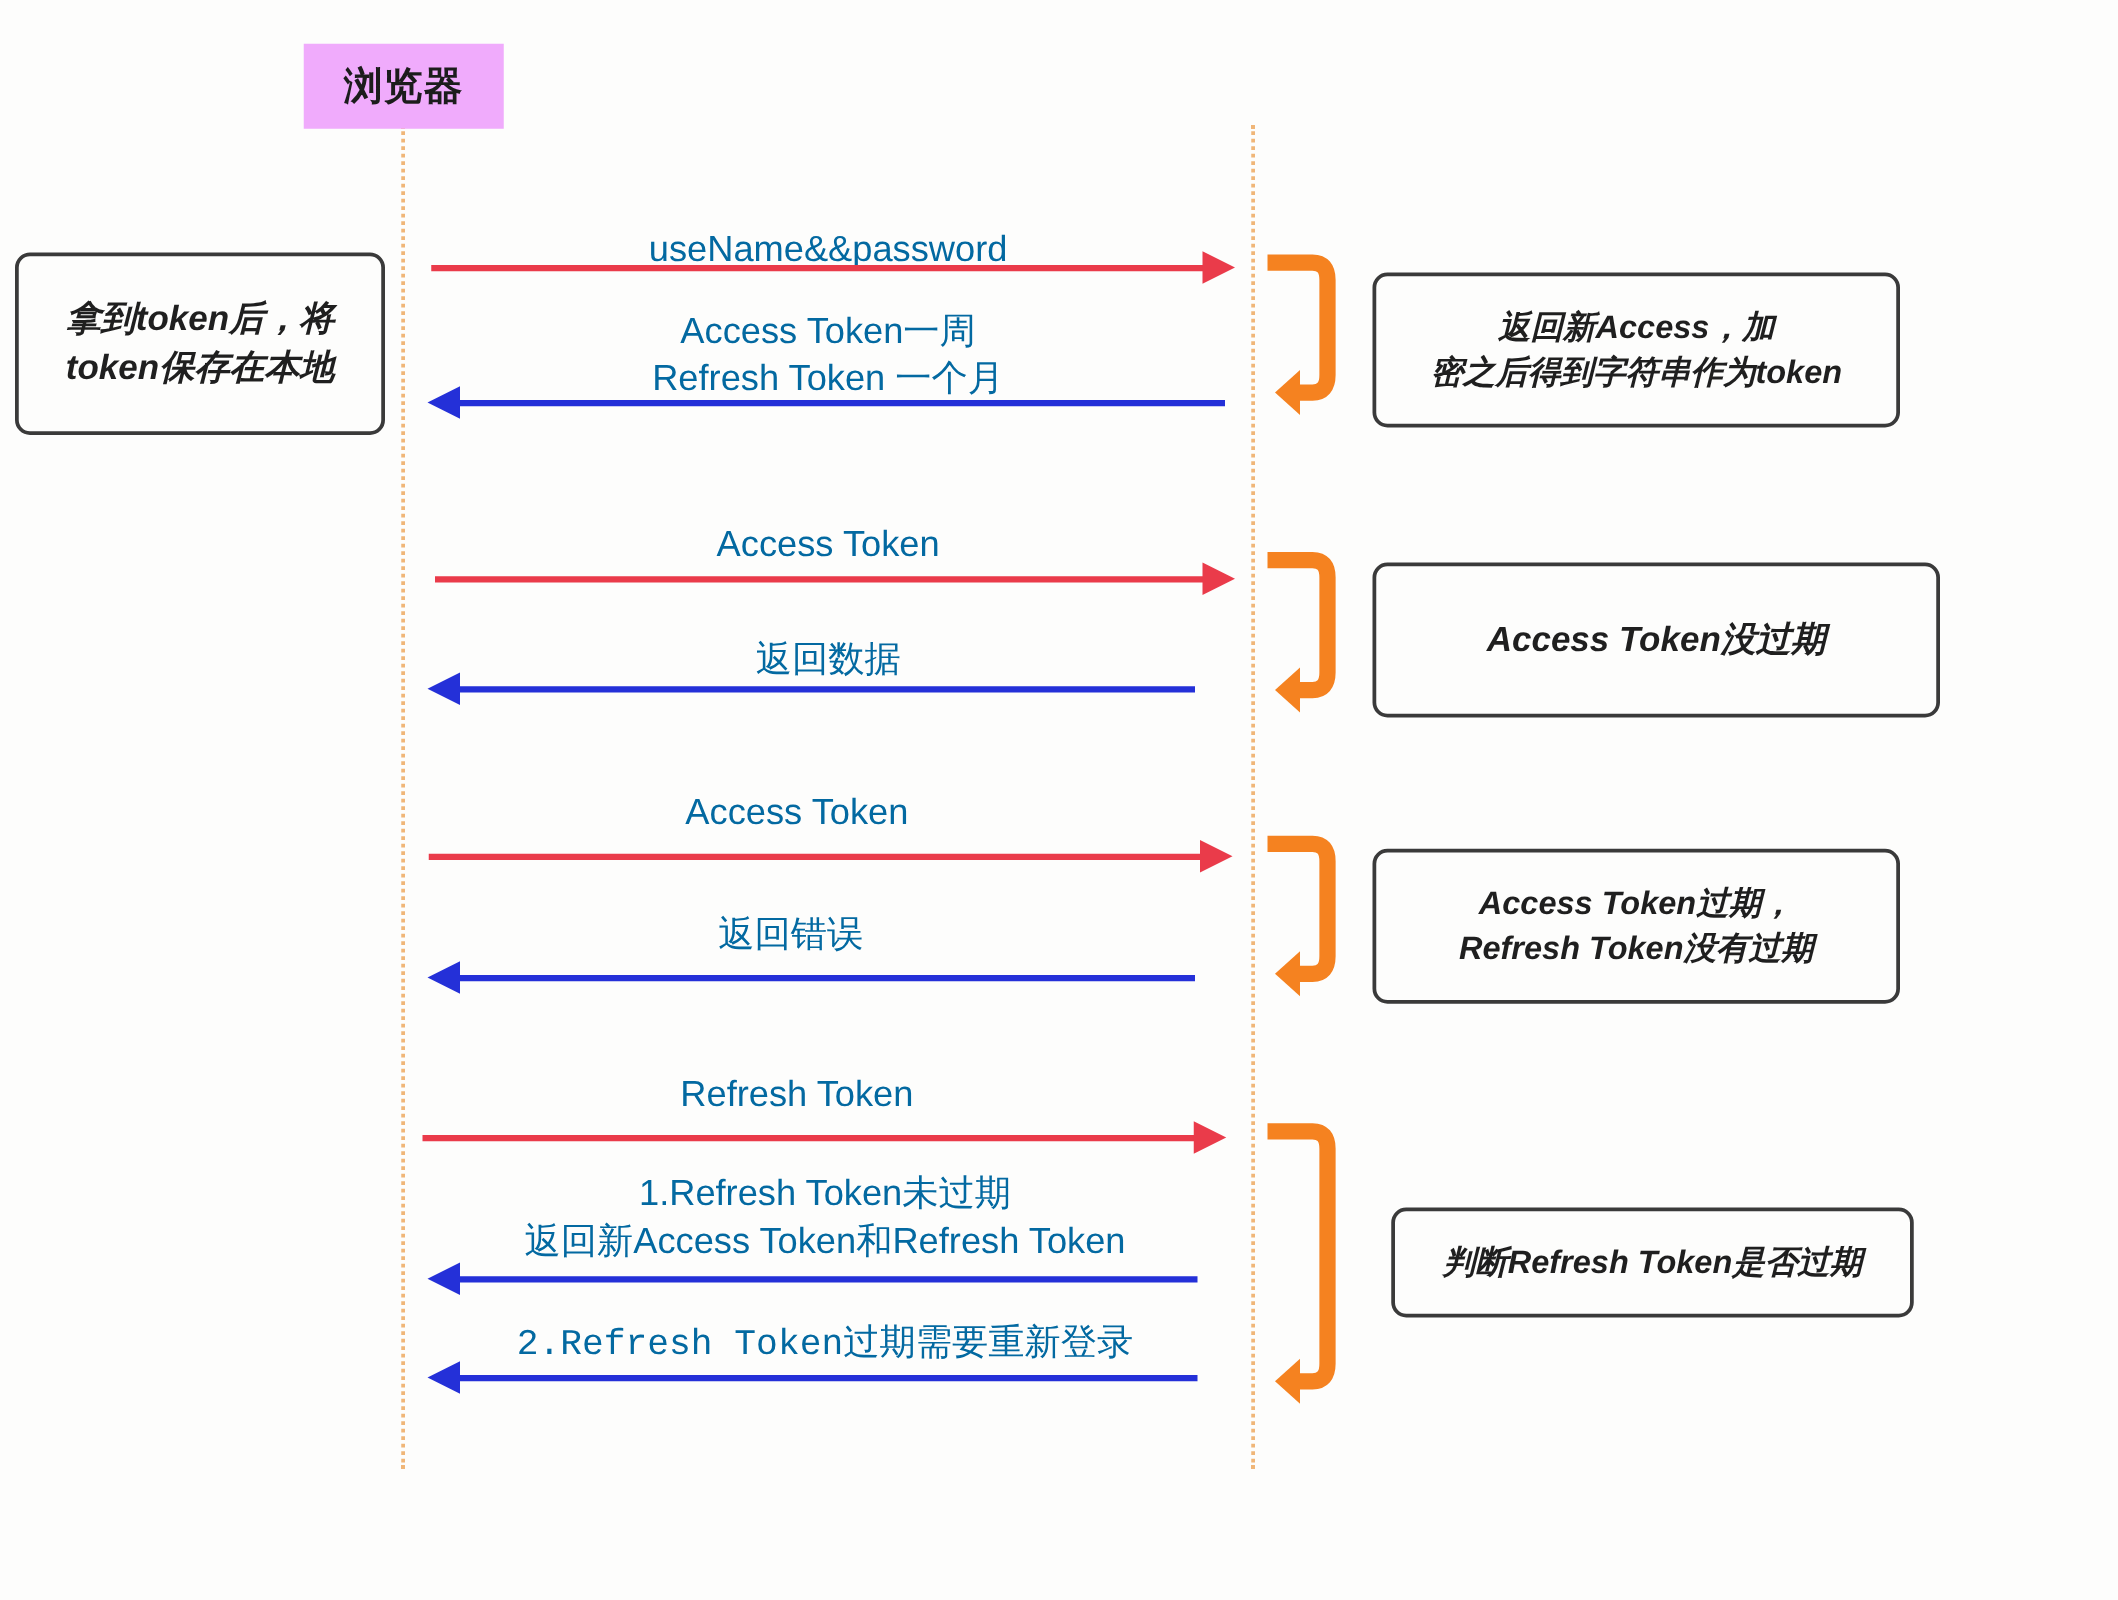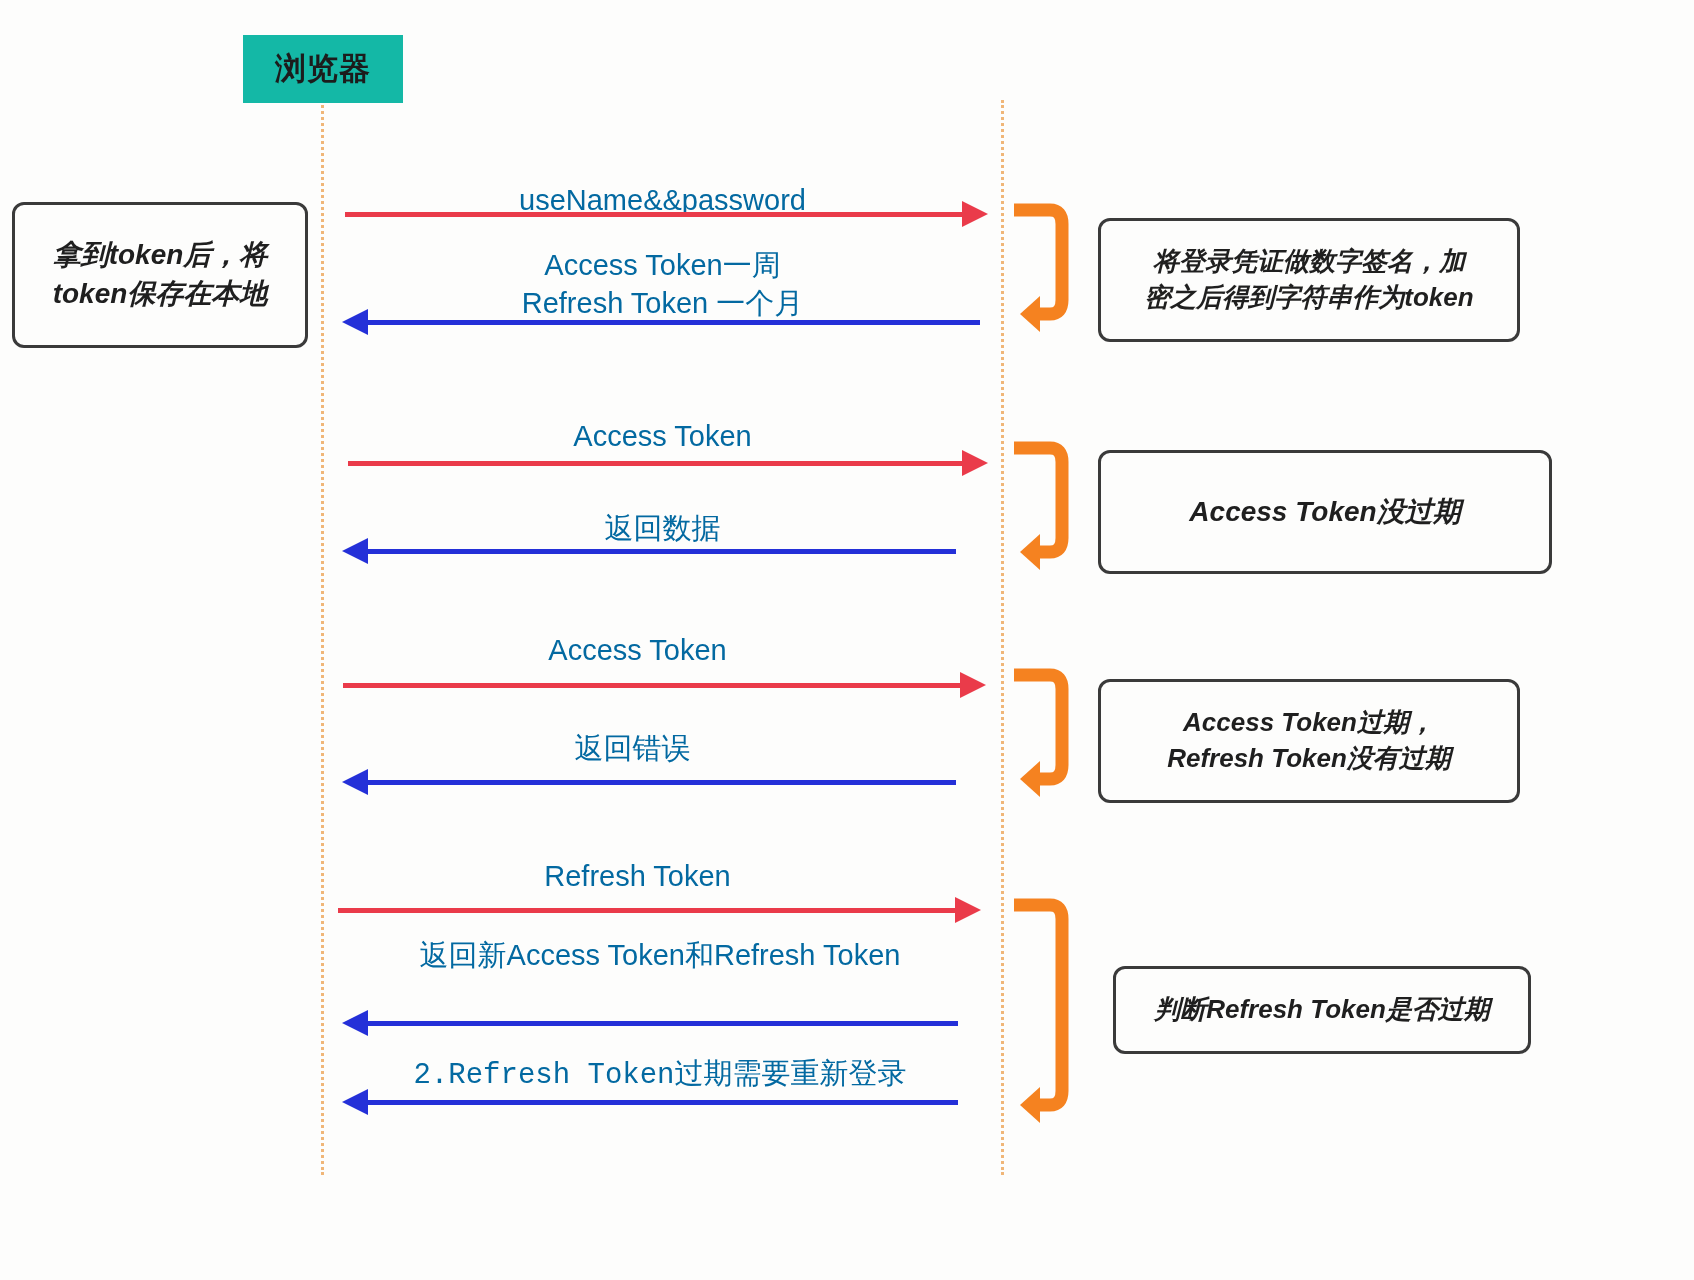--- a/index.html
+++ b/index.html
@@ -17,21 +17,21 @@
     background: #fdfdfc;
     overflow: hidden;
   }
 
   
   .actor-box {
     position: absolute;
     display: flex;
     align-items: center;
     justify-content: center;
-    background: #14b8a6;
+    background: #f0abfc;
     color: #1c1c1c;
     font-weight: 700;
     font-size: 31px;
     letter-spacing: 1px;
   }
   .lifeline {
     position: absolute;
     width: 0;
     border-left: 3px dotted #f0b678;
   }
@@ -114,21 +114,21 @@
 
   <div class="note" style="left:12px; top:202px; width:296px; height:146px; font-size:28px;">
     <span class="note-lines">
       <span>拿到token后，将</span>
       <span>token保存在本地</span>
     </span>
   </div>
 
   <div class="note" style="left:1098px; top:218px; width:422px; height:124px; font-size:26px;">
     <span class="note-lines">
-      <span>将登录凭证做数字签名，加</span>
+      <span>返回新Access，加</span>
       <span>密之后得到字符串作为token</span>
     </span>
   </div>
 
   <div class="note" style="left:1098px; top:450px; width:454px; height:124px; font-size:28px;">
     <span class="note-lines">
       <span>Access Token没过期</span>
     </span>
   </div>
 
@@ -210,20 +210,21 @@
   <div class="arrow-line blue" style="left:368px; top:780px; width:588px;"></div>
   <div class="arrow-head left blue" style="left:342px; top:769px;"></div>
 
   <div class="msg-label" style="left:345px; top:858px; width:585px; font-size:29px;">
     <span>Refresh Token</span>
   </div>
   <div class="arrow-line red" style="left:338px; top:908px; width:620px;"></div>
   <div class="arrow-head right red" style="left:955px; top:897px;"></div>
 
   <div class="msg-label" style="left:340px; top:937px; width:640px; font-size:29px;">
+    <span>1.Refresh Token未过期</span>
     <span>返回新Access Token和Refresh Token</span>
   </div>
   <div class="arrow-line blue" style="left:368px; top:1021px; width:590px;"></div>
   <div class="arrow-head left blue" style="left:342px; top:1010px;"></div>
 
   <div class="msg-label" style="left:340px; top:1057px; width:640px; font-size:29px;font-family:Liberation Mono, monospace;">
     <span>2.Refresh Token过期需要重新登录</span>
   </div>
   <div class="arrow-line blue" style="left:368px; top:1100px; width:590px;"></div>
   <div class="arrow-head left blue" style="left:342px; top:1089px;"></div>

